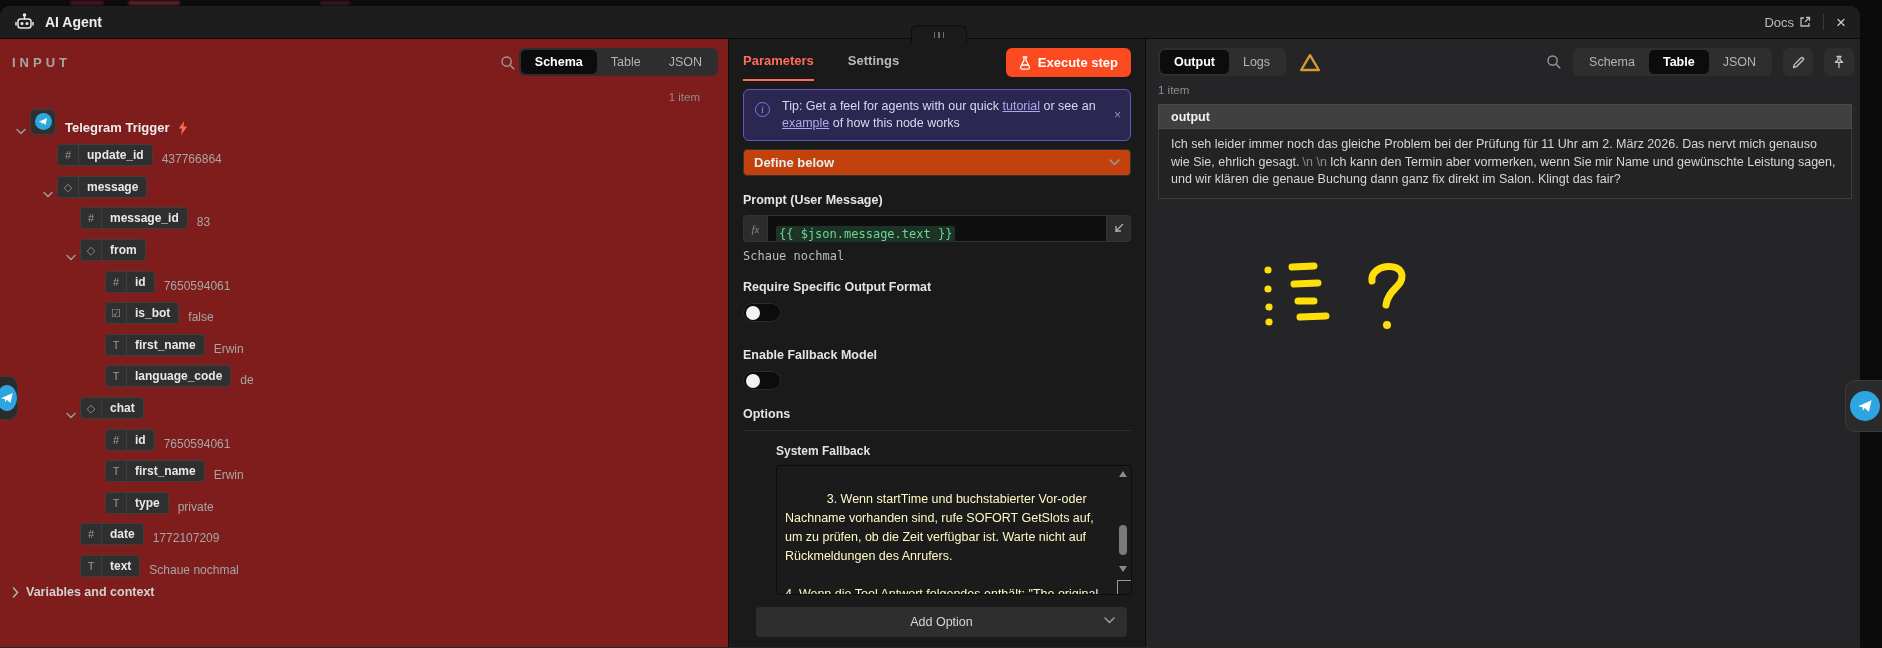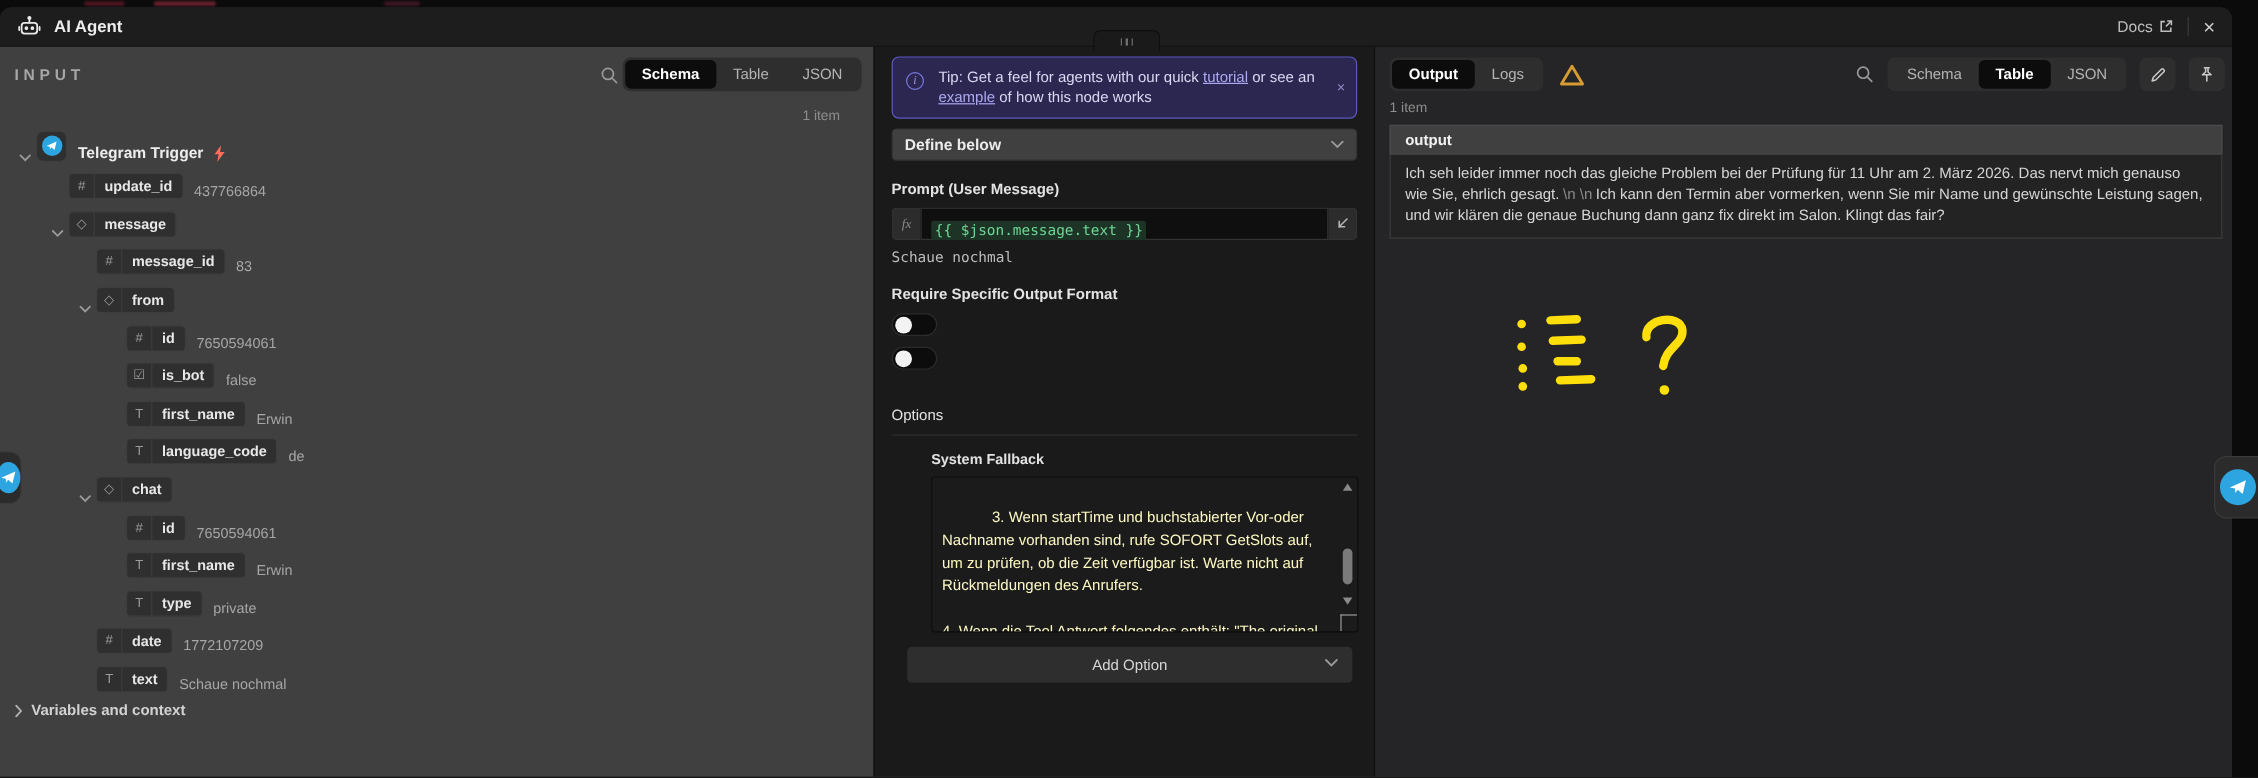--- a/index.html
+++ b/index.html
@@ -14,21 +14,21 @@
   .modal{position:absolute;left:0;top:6px;width:1860px;height:642px;background:var(--panel);border-radius:10px 10px 0 0;overflow:visible;}
   
   .hdr{height:33px;background:#1d1d1e;border-radius:10px 10px 0 0;border-bottom:1px solid #0a0a0a;display:flex;align-items:center;padding:0 14px;position:relative;}
   .hdr-title{font-size:14px;font-weight:700;color:#ededed;margin-left:10px;}
   .hdr-right{position:absolute;right:14px;display:flex;align-items:center;gap:12px;}
   .docs{display:flex;align-items:center;gap:5px;color:#bdbdbd;font-size:13px;cursor:pointer;}
   .hdr-div{width:1px;height:16px;background:#3a3a3a;}
   .hdr-close{color:#cfcfcf;font-size:17px;line-height:1;cursor:pointer;}
   
   .panels{display:flex;height:608px;}
-  .left-pane{width:728px;background:#404040;position:relative;flex:none;}
+  .left-pane{width:728px;background:#7f1d1d;position:relative;flex:none;}
   .mid-pane{width:418px;background:var(--mid);border-left:1px solid #0e0e0e;border-right:1px solid #0e0e0e;position:relative;flex:none;}
   .right-pane{flex:1;background:#252527;position:relative;}
   
   .pillbar{display:inline-flex;background:var(--pill);border-radius:6px;padding:2px;align-items:center;}
   .pill{padding:5px 14px;font-size:12.5px;color:#b4b4b4;border-radius:5px;cursor:pointer;white-space:nowrap;text-align:right;}
   .pill.active{background:var(--pill-active);color:#fff;font-weight:700;}
   .iconchip{width:30px;height:28px;background:var(--pill);border-radius:6px;display:flex;align-items:center;justify-content:center;cursor:pointer;}
   
   .inp-title{position:absolute;left:12px;top:16px;font-size:13px;font-weight:700;letter-spacing:4px;color:#a6a6a6;}
   .lp-search{position:absolute;right:212px;top:16px;cursor:pointer;}
@@ -55,21 +55,21 @@
   .mid-body{padding:0 14px;position:relative;height:100%;overflow:hidden;}
   .ptabs{display:flex;gap:34px;padding-top:14px;height:42px;position:relative;}
   .ptab{font-size:13px;font-weight:600;color:#b9b9b9;cursor:pointer;padding-bottom:10px;}
   .ptab.active{color:var(--accent-orange);border-bottom:2px solid var(--accent-orange);}
   .exec-btn{position:absolute;right:0;top:9px;background:var(--execute-button);border-radius:6px;height:29px;display:flex;align-items:center;gap:7px;padding:0 13px;color:#fff;font-size:13px;font-weight:700;cursor:pointer;}
   .tip{margin-top:8px;position:relative;border:1px solid var(--tip-border);background:var(--tip-bg);border-radius:6px;padding:8px 26px 8px 38px;font-size:12.5px;line-height:17px;color:#d9d8f2;}
   .tip-i{position:absolute;left:11px;top:12px;width:15px;height:15px;border:1.5px solid #7b78e0;border-radius:50%;color:#9f9cec;font-size:10px;font-style:italic;font-family:"Liberation Serif",serif;display:flex;align-items:center;justify-content:center;}
   .tip a{color:#aca9f0;text-decoration:underline;cursor:pointer;margin-top:35px;}
   .tip-close{position:absolute;right:9px;top:50%;transform:translateY(-50%);color:#8f8cc9;font-size:12px;cursor:pointer;}
   .flabel{margin-top:17px;font-size:12.5px;font-weight:600;color:#e4e4e4;}
-  .select{margin-top:8px;height:27px;background:#404040;border:1px solid #333334;border-radius:4px;display:flex;align-items:center;justify-content:space-between;padding:0 10px;font-size:13px;font-weight:600;color:#ececec;cursor:pointer;}
+  .select{margin-top:8px;height:27px;background:#c2410c;border:1px solid #333334;border-radius:4px;display:flex;align-items:center;justify-content:space-between;padding:0 10px;font-size:13px;font-weight:600;color:#ececec;cursor:pointer;}
   .exprrow{margin-top:8px;display:flex;height:27px;}
   .fx{width:24px;background:#2c2c2d;border:1px solid #333334;border-right:none;border-radius:4px 0 0 4px;color:#8a8a8a;font-size:11px;font-style:italic;font-family:"Liberation Serif",serif;display:flex;align-items:center;justify-content:center;}
   .exprfield{flex:1;background:#0f0f10;border:1px solid #333334;display:flex;align-items:center;padding:0 8px;cursor:text;}
   .expr{font-family:"DejaVu Sans Mono",monospace;font-size:12px;color:var(--expression-green);background:#1c3326;padding:1px 3px;border-radius:2px;margin-top:10px;}
   .expr-open{width:24px;background:#2c2c2d;border:1px solid #333334;border-left:none;border-radius:0 4px 4px 0;display:flex;align-items:center;justify-content:center;cursor:pointer;}
   .preview{margin-top:7px;font-family:"DejaVu Sans Mono",monospace;font-size:12px;color:#bdbdbd;}
   .toggle{margin-top:9px;width:38px;height:19px;border-radius:10px;background:#0c0c0c;border:1px solid #2b2b2b;position:relative;cursor:pointer;}
   .knob{position:absolute;left:2px;top:1.5px;width:14px;height:14px;border-radius:50%;background:#f3f3f3;}
   .opt-hr{margin-top:9px;border:none;border-top:1px solid #2f2f30;}
   .sysblock{margin-top:13px;padding-left:33px;}
@@ -351,20 +351,31 @@
       </div>
     </div>
 
     <div class="mid-pane">
       <div class="drag-tab">
           <span class="grip"></span>
           <span class="grip"></span>
           <span class="grip"></span>
         </div>
       <div class="mid-body">
+        <div class="ptabs">
+          <span class="ptab active">Parameters</span>
+          <span class="ptab">Settings</span>
+          <span class="exec-btn">
+            <svg width="12" height="14" viewBox="0 0 12 14" fill="none" stroke="#fff" stroke-width="1.3" stroke-linecap="round">
+                <path d="M4.2 1 h3.6 M5 1 v3.4 L1.6 11 a1.6 1.6 0 0 0 1.5 2.2 h5.8 a1.6 1.6 0 0 0 1.5 -2.2 L7 4.4 V1"></path>
+                <line x1="3" y1="9" x2="9" y2="9"></line>
+              </svg>
+            <span>Execute step</span>
+          </span>
+        </div>
 
         <div class="tip">
           <span class="tip-i">i</span>
           <span>Tip: Get a feel for agents with our quick </span><a>tutorial</a><span> or see an </span><a>example</a><span> of how this node works</span>
           <span class="tip-close">×</span>
         </div>
 
         <div class="select">
           <span>Define below</span>
           <svg width="11" height="7" viewBox="0 0 11 7" fill="none" stroke="#9a9a9a" stroke-width="1.5" stroke-linecap="round">
@@ -385,25 +396,26 @@
               </svg>
           </span>
         </div>
         <div class="preview">Schaue nochmal</div>
 
         <div class="flabel">Require Specific Output Format</div>
         <div class="toggle">
             <span class="knob"></span>
           </div>
 
+        <div class="flabel" style="margin-top:26px;">Enable Fallback Model</div>
         <div class="toggle">
             <span class="knob"></span>
           </div>
 
-        <div class="flabel" style="margin-top:31px;font-weight:400;">Options</div>
+        <div class="flabel" style="margin-top:17px;font-weight:700;">Options</div>
         <hr class="opt-hr">
 
         <div class="sysblock">
           <div style="font-size:12px;font-weight:600;color:#e2e2e2;">System Fallback</div>
           <div class="sysarea">
             <span>3. Wenn startTime und buchstabierter Vor-oder Nachname vorhanden sind, rufe SOFORT GetSlots auf, um zu prüfen, ob die Zeit verfügbar ist. Warte nicht auf Rückmeldungen des Anrufers.
 
 4. Wenn die Tool Antwort folgendes enthält: "The original time is not available, here are available slots",</span>
             <span class="sb">
               <span class="sb-up"></span>

